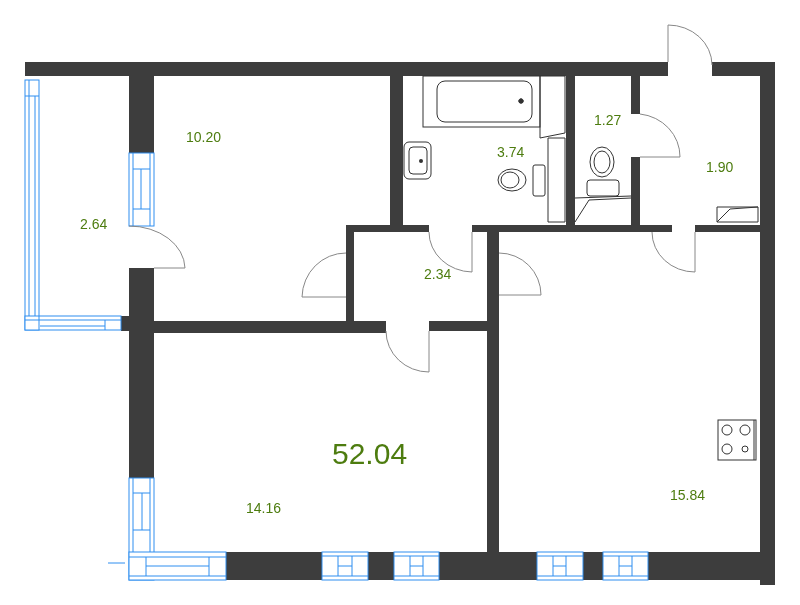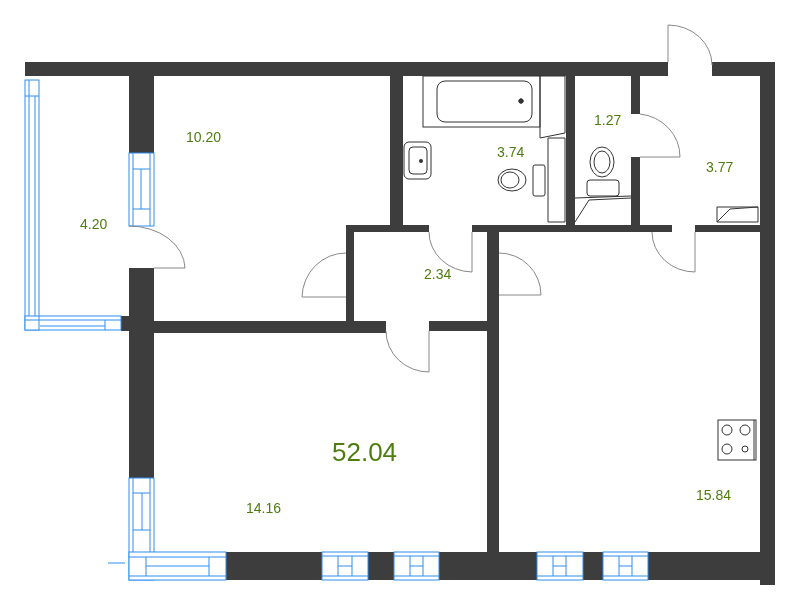--- a/index.html
+++ b/index.html
@@ -5,21 +5,21 @@
   html, body { margin: 0; padding: 0; background: #ffffff; }
   body { width: 800px; height: 605px; overflow: hidden; position: relative; font-family: "Liberation Sans", sans-serif; }
   #plan { position: absolute; left: 0; top: 0; }
   .wall { fill: #3d3d3d; }
   .win { fill: #ffffff; stroke: #2e8ef0; stroke-width: 1; }
   .winl { stroke: #2e8ef0; stroke-width: 1; fill: none; }
   .door { fill: none; stroke: #888888; stroke-width: 1; }
   .fix { fill: #ffffff; stroke: #333333; stroke-width: 1; }
   .fixl { fill: none; stroke: #333333; stroke-width: 1; }
   .label { position: absolute; color: #4d7c0f; font-size: 14px; white-space: nowrap; font-family: "Liberation Sans", sans-serif; }
-  .total { font-size: 26px; }
+  .total { font-size: 30px; }
 </style>
 </head>
 <body>
 
 <svg id="plan" width="800" height="605" viewBox="0 0 800 605">
 
   <rect class="wall" x="25" y="62" width="643" height="14"></rect>
   <rect class="wall" x="712" y="62" width="63" height="14"></rect>
 
   <rect class="wall" x="760" y="62" width="15" height="523"></rect>
@@ -149,21 +149,21 @@
   <g>
     <rect class="win" x="603" y="552" width="45" height="28"></rect>
     <line class="winl" x1="603" y1="556" x2="648" y2="556"></line>
       <line class="winl" x1="603" y1="576" x2="648" y2="576"></line>
     <line class="winl" x1="619" y1="556" x2="619" y2="576"></line>
       <line class="winl" x1="632" y1="556" x2="632" y2="576"></line>
       <line class="winl" x1="619" y1="566" x2="632" y2="566"></line>
   </g>
 </svg>
 
-<div class="label" style="left:80px;top:216px;">4.20</div>
+<div class="label" style="left:80px;top:216px;">2.64</div>
 <div class="label" style="left:186px;top:129px;">10.20</div>
 <div class="label" style="left:497px;top:144px;text-align:center;">3.74</div>
 <div class="label" style="left:594px;top:112px;text-align:center;">1.27</div>
-<div class="label" style="left:706px;top:159px;">3.77</div>
+<div class="label" style="left:706px;top:159px;">1.90</div>
 <div class="label" style="left:424px;top:266px;">2.34</div>
 <div class="label" style="left:246px;top:500px;">14.16</div>
-<div class="label" style="left:696px;top:487px;text-align:center;">15.84</div>
+<div class="label" style="left:670px;top:487px;text-align:center;">15.84</div>
 <div class="label total" style="left:332px;top:437px;">52.04</div>
 
 </body></html>

